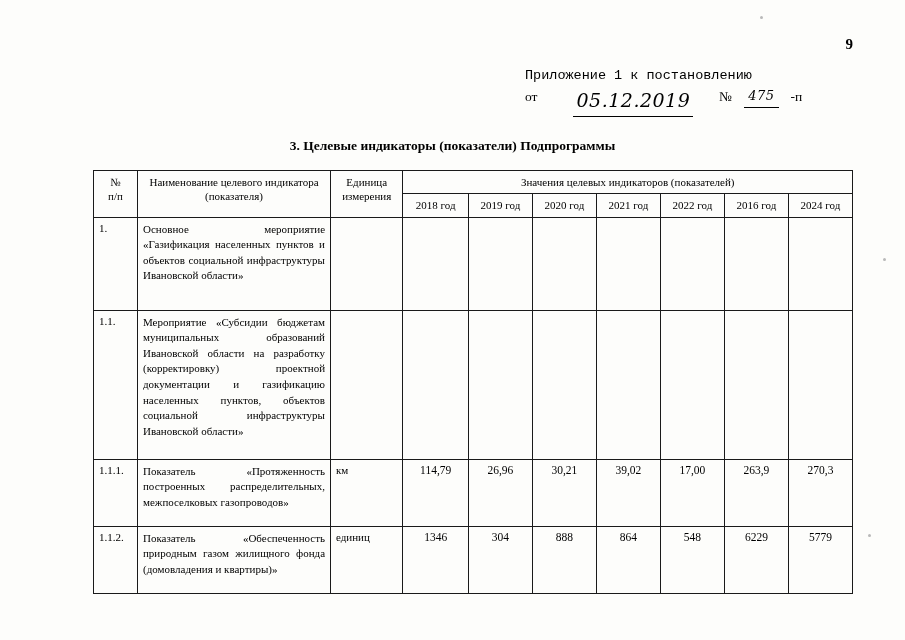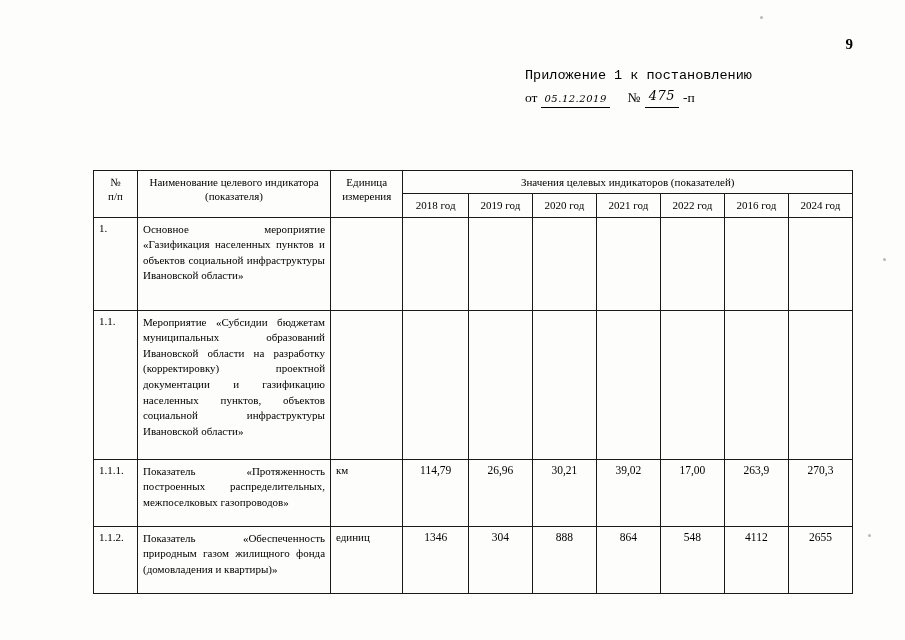--- a/index.html
+++ b/index.html
@@ -36,33 +36,34 @@
     line-height: 1.55;
     text-align: left;
   }
   .header-line {
     display: block;
     white-space: nowrap;
     font-family: Liberation Mono, monospace;
   }
   .header-line-3 {
     display: flex;
-    align-items: flex-end;
-    gap: 4px;
+    align-items: flex-start;
+    gap: 12px;
     white-space: nowrap;
   }
   .handwritten {
     font-family: "DejaVu Serif", serif;
     font-style: italic;
-    font-size: 10px;
+    font-size: 19px;
     letter-spacing: 0.5px;
     border-bottom: 1px solid #000;
     padding: 0 3px 1px 3px;
     position: relative;
     top: -1px;
+    margin-left: 24px;
   }
   .hw-narrow {
     font-family: "DejaVu Serif", serif;
     font-style: italic;
     font-size: 13px;
     letter-spacing: 0.5px;
     border-bottom: 1px solid #000;
     padding: 0 4px 1px 4px;
     position: relative;
     top: -1px;
@@ -149,20 +150,21 @@
     <span class="header-line">Приложение 1 к постановлению</span>
     <span class="header-line-3">
       <span>от</span>
       <span class="handwritten">05.12.2019</span>
       <span style="margin-left:14px;">№</span>
       <span class="hw-narrow">475</span>
       <span>-п</span>
     </span>
   </div>
 
+  <div class="section-title">3. Целевые индикаторы (показатели) Подпрограммы</div>
 
   <table class="indicators">
     <thead>
       <tr>
         <th class="head col-no" rowspan="2">
           <span>№</span><br>
           <span>п/п</span>
         </th>
         <th class="head col-name" rowspan="2">
           <span>Наименование целевого индикатора</span><br>
@@ -227,20 +229,20 @@
 
       <tr class="row-mid">
         <td class="cell-no">1.1.2.</td>
         <td class="cell-name">Показатель&nbsp;&nbsp;&nbsp;&nbsp;&nbsp;&nbsp;&nbsp;&nbsp;&nbsp;&nbsp;&nbsp;&nbsp; «Обеспеченность природным газом жилищного фонда (домовладения и квартиры)»</td>
         <td class="cell-unit">единиц</td>
         <td class="cell-val val-mid">1346</td>
         <td class="cell-val val-mid">304</td>
         <td class="cell-val val-mid">888</td>
         <td class="cell-val val-mid">864</td>
         <td class="cell-val val-mid">548</td>
-        <td class="cell-val val-mid">4112</td>
-        <td class="cell-val val-mid">2655</td>
+        <td class="cell-val val-mid">6229</td>
+        <td class="cell-val val-mid">5779</td>
       </tr>
 
     </tbody>
   </table>
 
 </div>
 
 </body></html>

